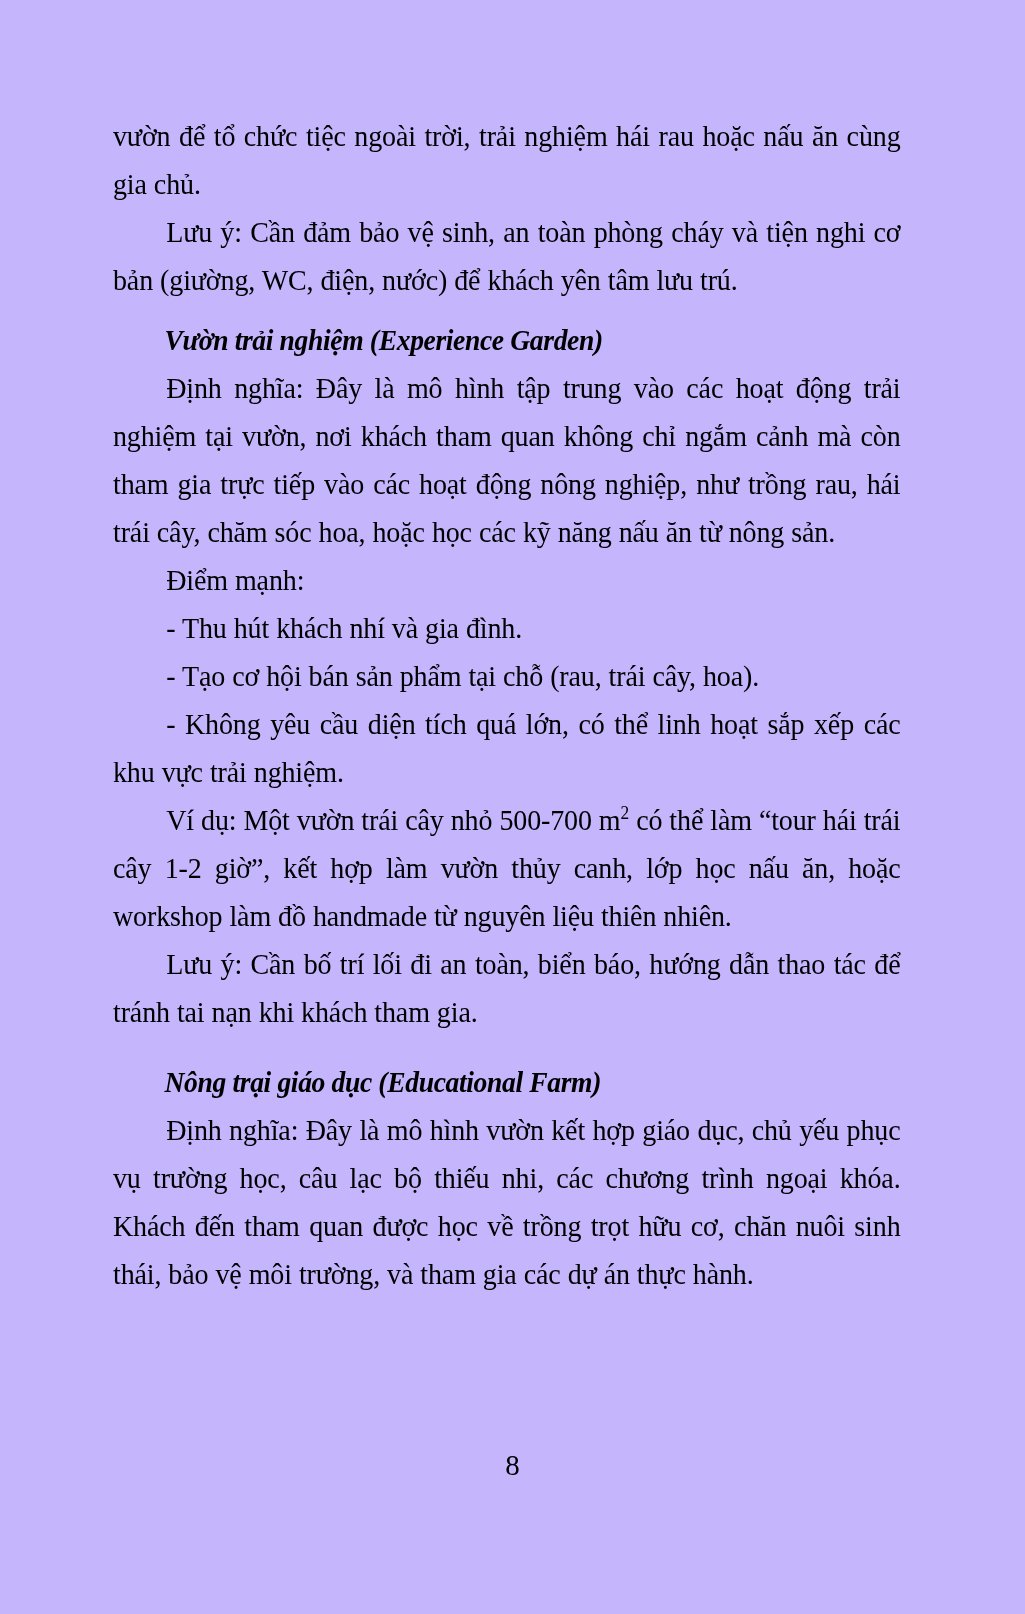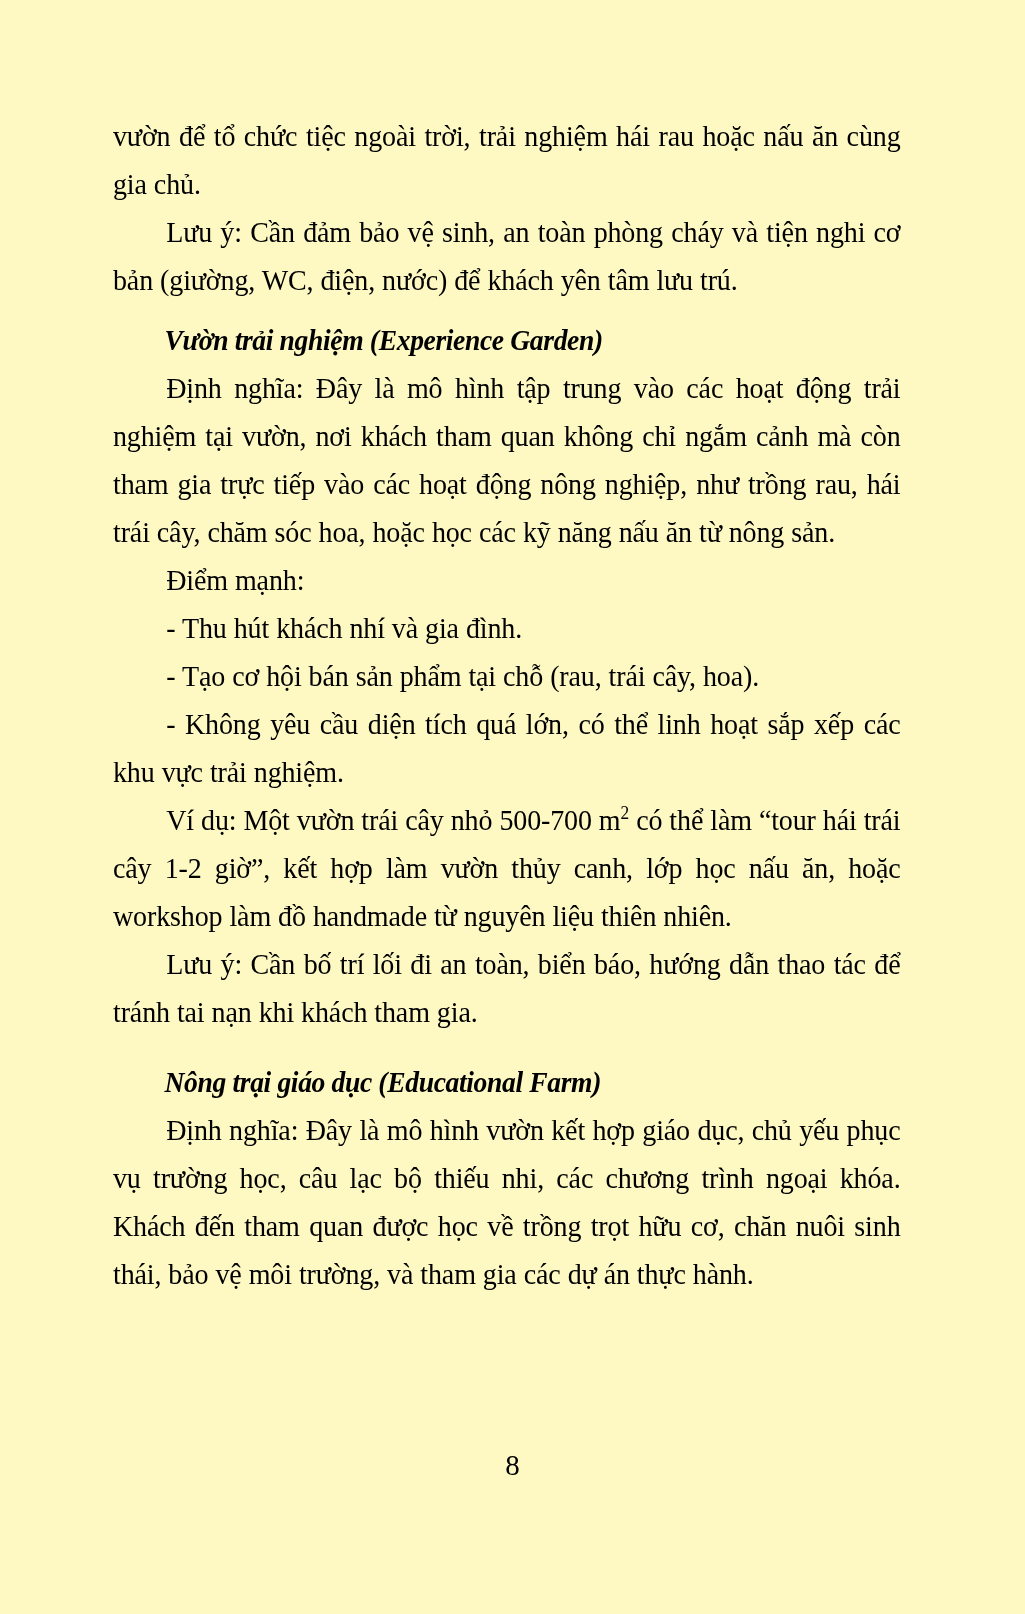--- a/index.html
+++ b/index.html
@@ -12,21 +12,21 @@
     height: 1614px;
     overflow: hidden;
     font-family: "Liberation Serif", "DejaVu Serif", serif;
     color: #000000;
     -webkit-font-smoothing: antialiased;
   }
   .page {
     position: relative;
     width: 1025px;
     height: 1614px;
-    background: #fef9c3;
+    background: #c4b5fd;
   }
   .content {
     position: absolute;
     left: 113px;
     top: 112px;
     width: 788px;
   }
   p.body-para {
     margin: 0;
     font-size: 29.5px;

